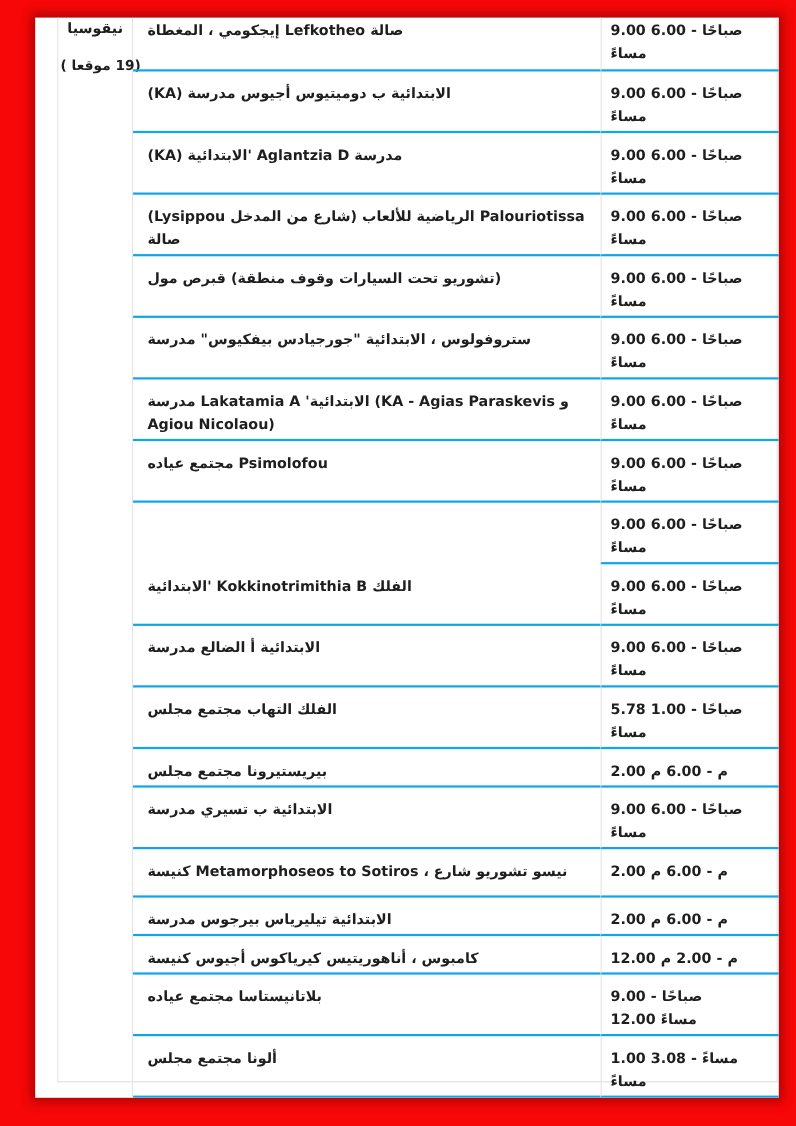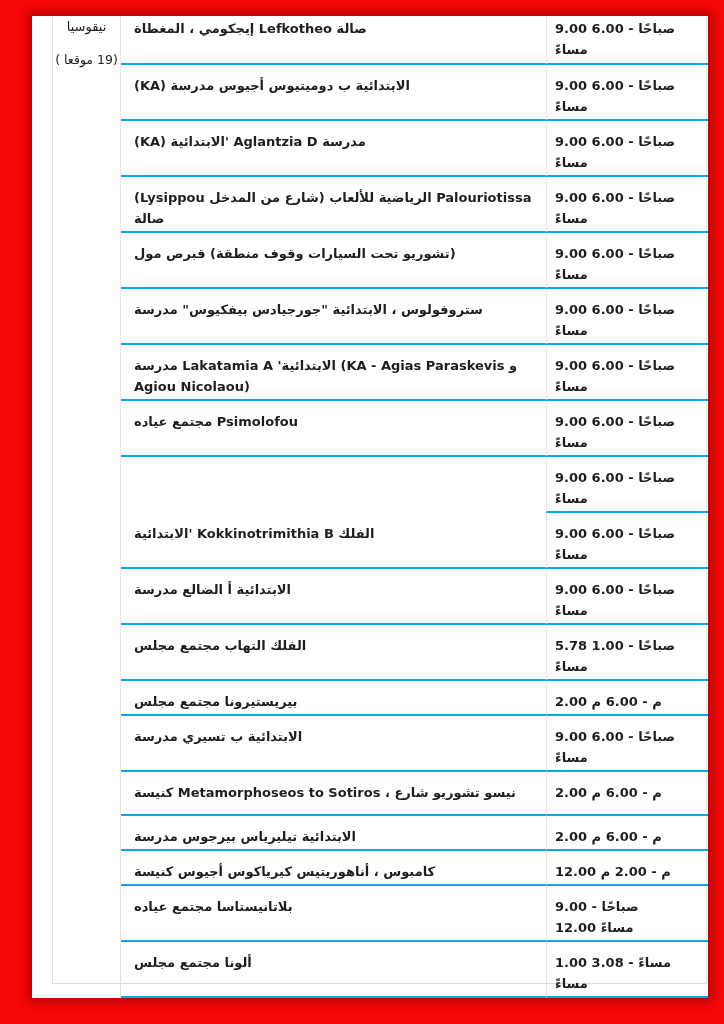--- a/index.html
+++ b/index.html
@@ -24,21 +24,21 @@
     border-right:1px solid #e4e4e4;
     border-bottom:1px solid #dedede;
     box-sizing:border-box;
     color:#1e1e1e;
   }
   .region{
     grid-row:1 / span 20;grid-column:1;
     border-right:1px solid #e4e4e4;
     padding:1px 2px 0 2px;
     text-align:center;
-    font-size:13px;font-weight:400;line-height:20px;
+    font-size:13px;font-weight:700;line-height:20px;
     direction:ltr;
   }
   .region .count{margin-top:13px;white-space:nowrap;font-size:12.5px;}
   .cell{
     border-bottom:2px solid #0ea5e9;
     font-size:13px;font-weight:600;line-height:21px;
     box-sizing:border-box;direction:ltr;text-align:left;
   }
   .name{grid-column:2;padding:10px 14px 2px 13px;}
   .time{

